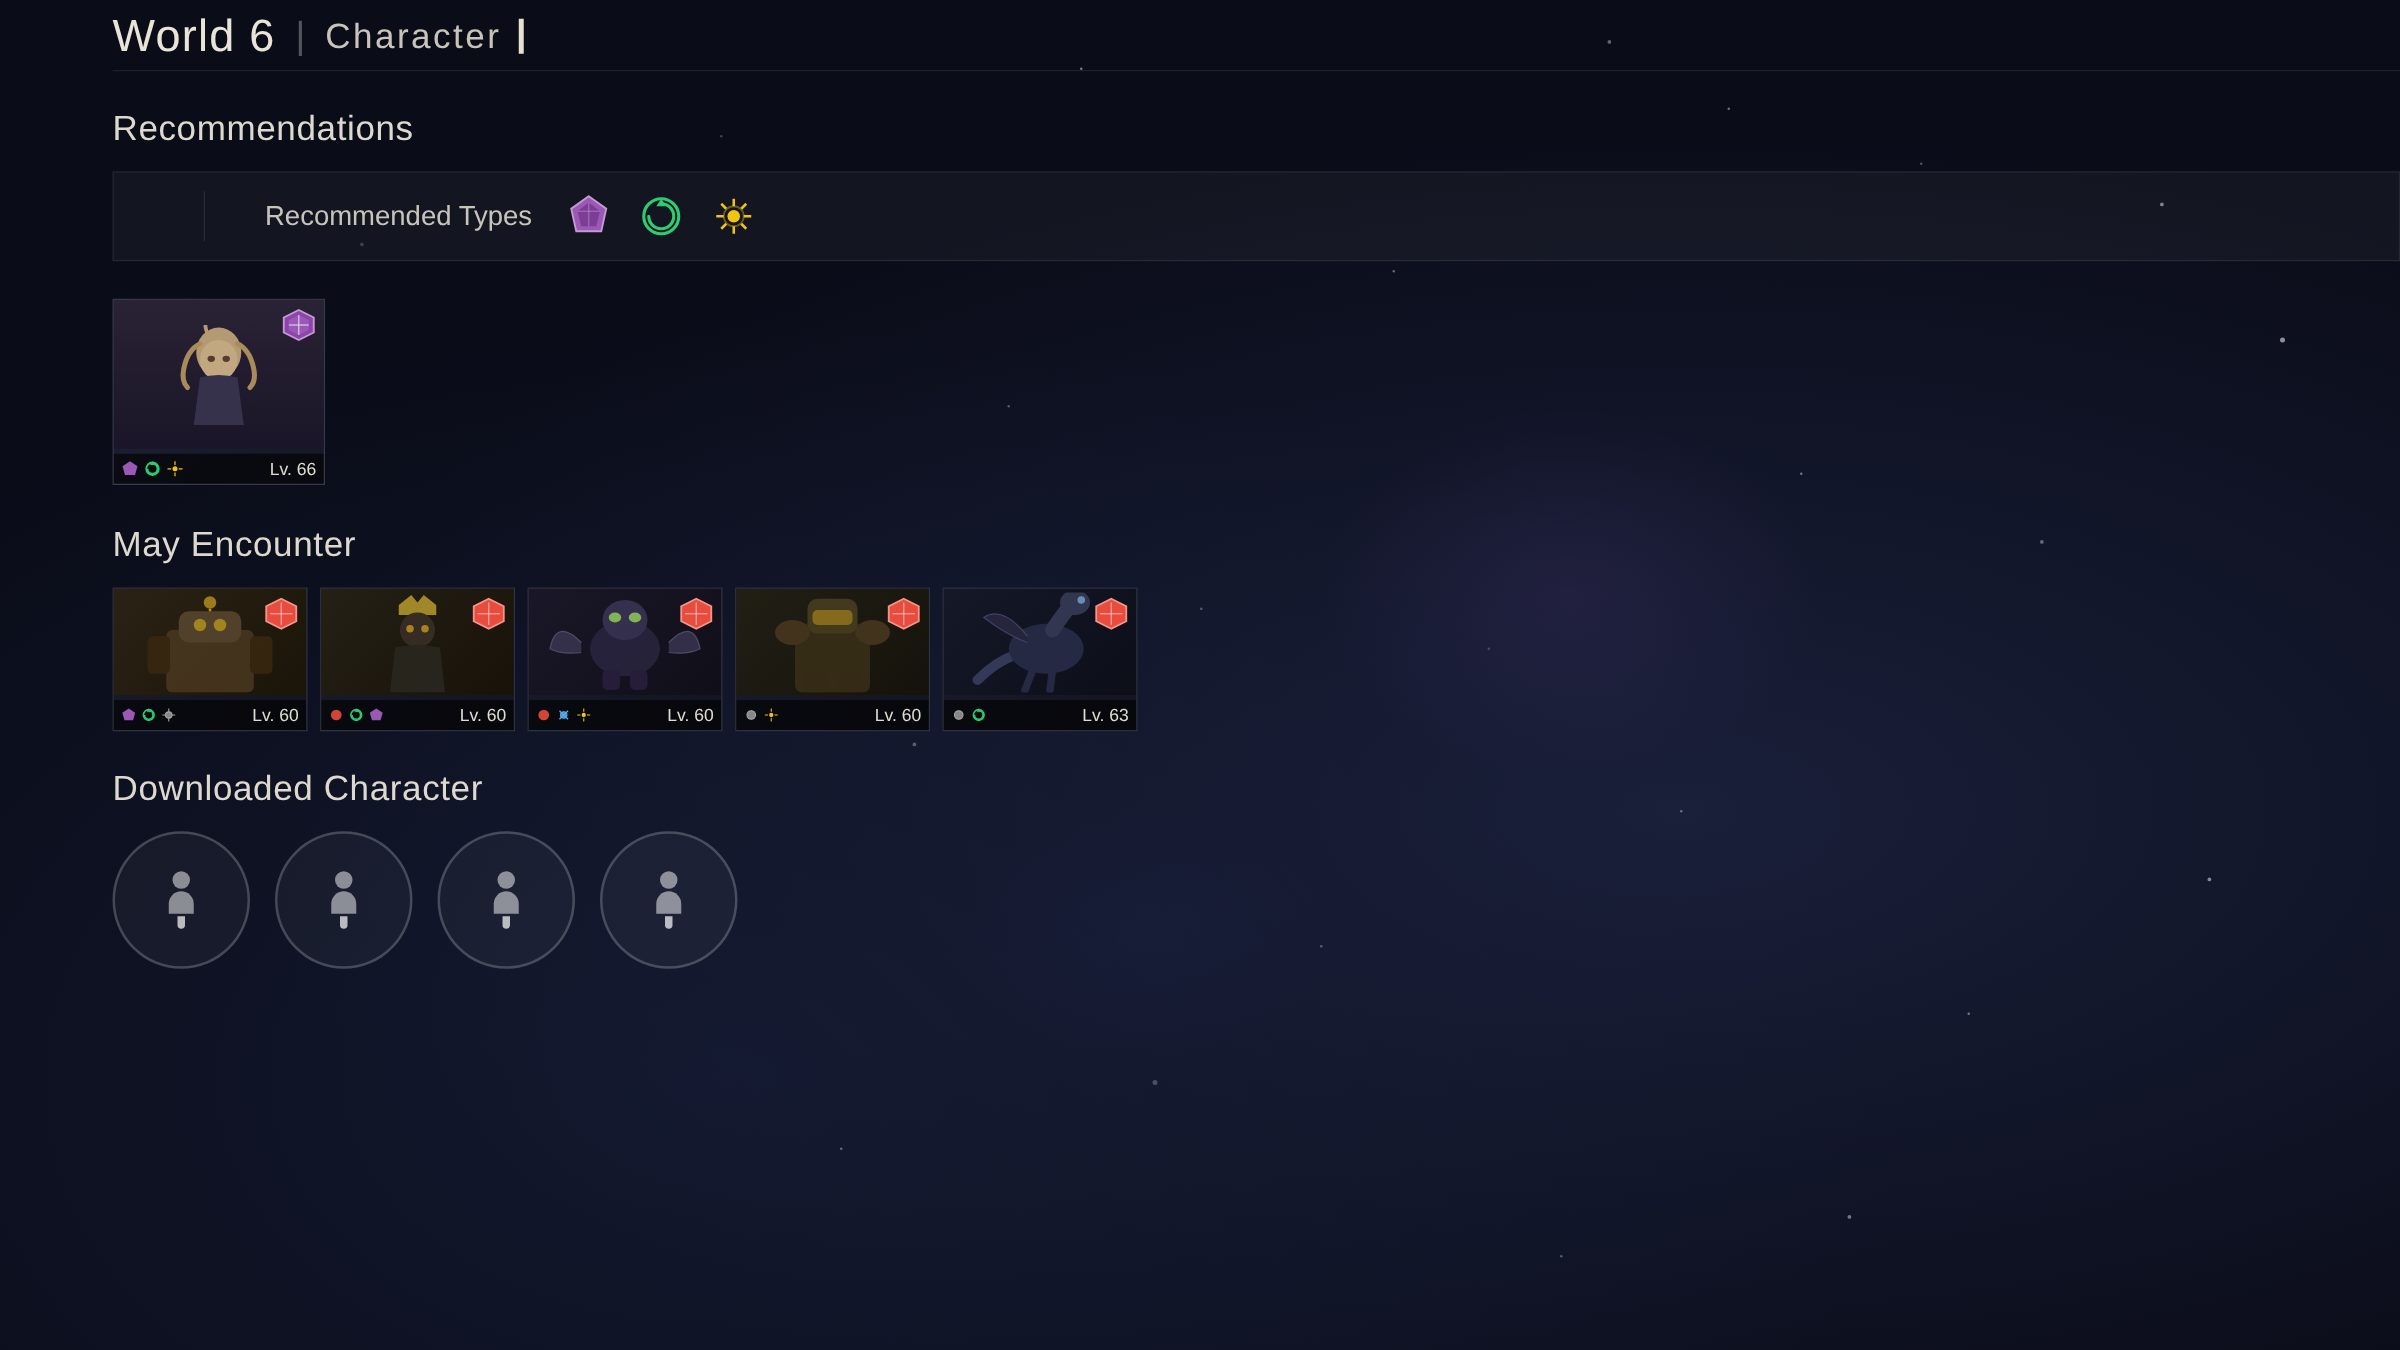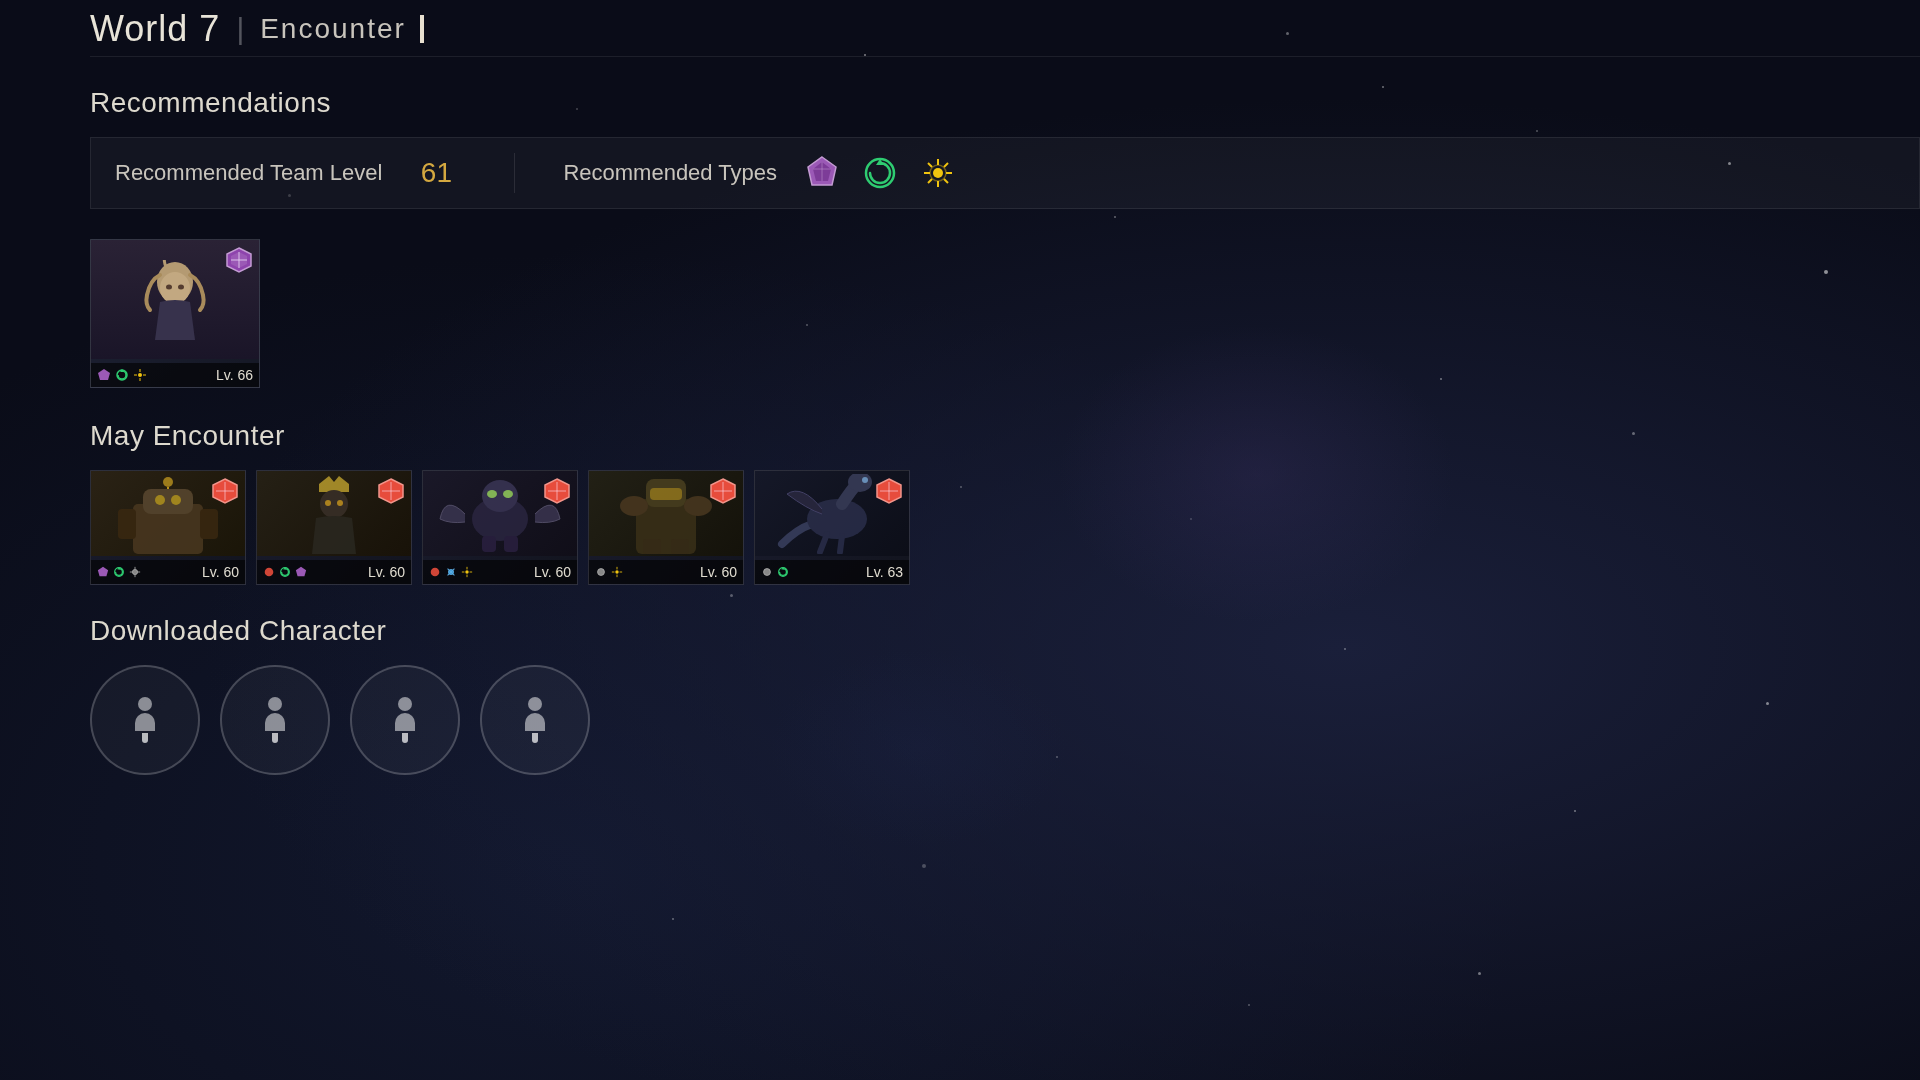--- a/index.html
+++ b/index.html
@@ -307,35 +307,31 @@
   <div class="dot" style="width:3px;height:3px;top:18%;left:15%;opacity:0.3"></div>
   <div class="dot" style="width:2px;height:2px;top:50%;left:20%;opacity:0.4"></div>
 
   <div style="position:absolute;top:30%;left:55%;width:400px;height:300px;background:radial-gradient(ellipse,rgba(60,50,100,0.3) 0%,transparent 70%);border-radius:50%;"></div>
   <div style="position:absolute;top:60%;left:40%;width:300px;height:200px;background:radial-gradient(ellipse,rgba(30,40,80,0.2) 0%,transparent 70%);border-radius:50%;"></div>
 </div>
 
 <div class="page-content">
 
   <div class="header">
-    <span class="world-title">World 7</span>
+    <span class="world-title">World 6</span>
     <span class="divider">|</span>
-    <span class="difficulty-label">Encounter</span>
+    <span class="difficulty-label">Character</span>
     <div class="difficulty-bar"></div>
   </div>
 
   <div class="boss-section">
     <div class="section-title">Recommendations</div>
 
     <div class="recommendations-row">
 
-      <div class="rec-item">
-        <span class="rec-label">Recommended Team Level</span>
-        <span class="rec-value">61</span>
-      </div>
 
       <div class="rec-divider"></div>
 
       <div class="rec-item">
         <span class="rec-label">Recommended Types</span>
         <div class="type-icons">
 
           <div class="elem-icon icon-quantum">
             <svg width="36" height="36" viewBox="0 0 36 36">
               <polygon points="18,2 32,12 28,30 8,30 4,12" fill="#9b59b6" stroke="#c39bd3" stroke-width="1.5"></polygon>

